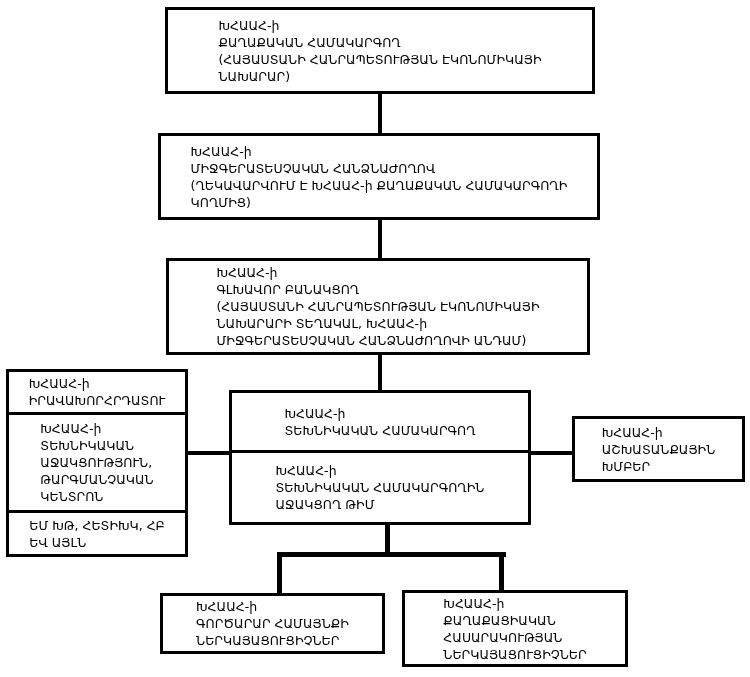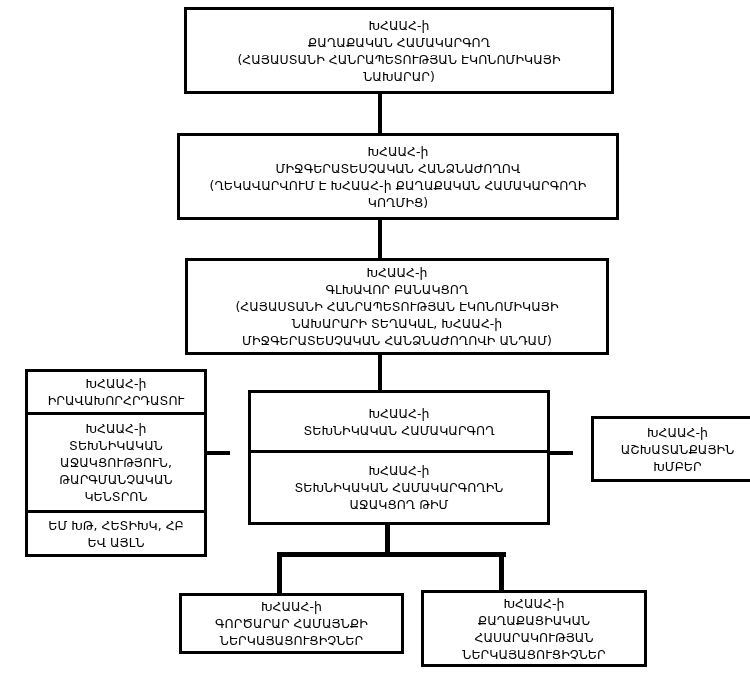--- a/index.html
+++ b/index.html
@@ -14,23 +14,21 @@
     overflow: hidden;
   }
   .box {
     position: absolute;
     box-sizing: border-box;
     border: 3px solid var(--ink);
     background: var(--bg);
     display: flex;
     align-items: center;
     justify-content: center;
-    text-align: center;
     z-index: 2;
-    margin-left: 19px;
   }
   .box .txt {
     white-space: pre-line;
     font-size: 12.5px;
     line-height: 17px;
     color: var(--ink);
     padding: 0 2px;
   }
   .line { position: absolute; background: var(--ink); z-index: 1; }
 

